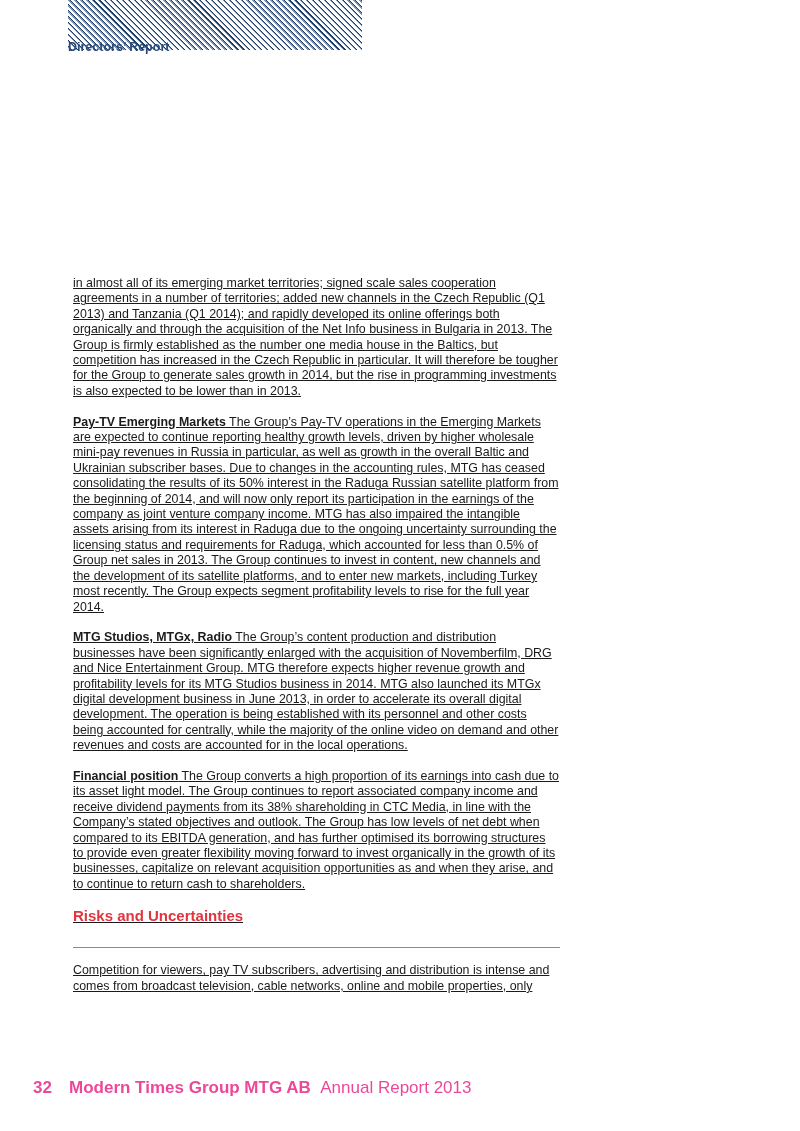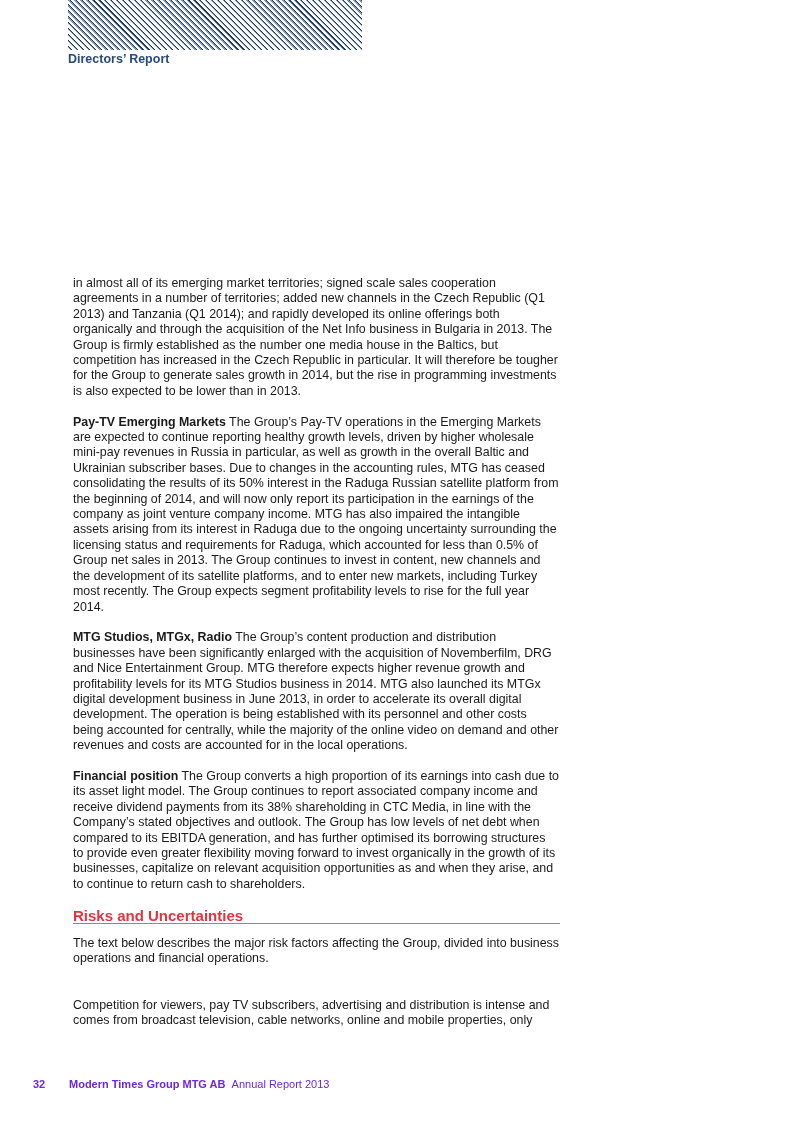--- a/index.html
+++ b/index.html
@@ -29,58 +29,59 @@
         #7f97b5 2.6px,
         #1e3a66 2.6px,
         #1e3a66 3.4px,
         #ffffff 3.4px,
         #ffffff 4.2px
       );
     }
     .section-label {
       position: absolute;
       left: 68px;
-      top: 52px;
+      top: 40px;
       font-size: 12.5px;
       font-weight: bold;
       color: #2a4a78;
     }
     .content {
       position: absolute;
       left: 73px;
       top: 276px;
       width: 486px;
       font-size: 12.4px;
       line-height: 15.4px;
       color: #1a1a1a;
+      text-decoration: underline;
     }
     .content p {
       margin: 0 0 15.4px 0;
     }
     .content p b {
       font-weight: bold;
     }
     .risks-heading {
       margin: 4px 0 0 0;
       font-size: 15px;
       font-weight: bold;
       color: #e0343f;
-      padding-bottom: 0;
+      padding-bottom: 24px;
       border-bottom: 1.5px solid #8a8a8a;
       margin-right: -1px;
     }
     .risks-intro {
       margin-top: 12px !important;
     }
     .footer {
       position: absolute;
       left: 33px;
       top: 1078px;
-      font-size: 11px;
-      color: #6d28d9;
+      font-size: 17px;
+      color: #ec4899;
       white-space: nowrap;
     }
     .footer .page-num {
       font-weight: bold;
       display: inline-block;
       width: 36px;
     }
     .footer .company {
       font-weight: bold;
     }
@@ -100,21 +101,20 @@
   </p>
   <p>
     <b>MTG Studios, MTGx, Radio</b><span> The Group’s content production and distribution businesses have been significantly enlarged with the acquisition of Novemberfilm, DRG and Nice Entertainment Group. MTG therefore expects higher revenue growth and profitability levels for its MTG Studios business in 2014. MTG also launched its MTGx digital development business in June 2013, in order to accelerate its overall digital development. The operation is being established with its personnel and other costs being accounted for centrally, while the majority of the online video on demand and other revenues and costs are accounted for in the local operations.</span>
   </p>
   <p>
     <b>Financial position</b><span> The Group converts a high proportion of its earnings into cash due to its asset light model. The Group continues to report associated company income and receive dividend payments from its 38% shareholding in CTC Media, in line with the Company’s stated objectives and outlook. The Group has low levels of net debt when compared to its EBITDA generation, and has further optimised its borrowing structures to provide even greater flexibility moving forward to invest organically in the growth of its businesses, capitalize on relevant acquisition opportunities as and when they arise, and to continue to return cash to shareholders.</span>
   </p>
 
   <h2 class="risks-heading">Risks and Uncertainties</h2>
 
-  <p class="risks-intro">The text below describes the major risk factors affecting the Group, divided into business operations and financial operations.</p>
 
   <p>
     <br>
     <span>Competition for viewers, pay TV subscribers, advertising and distribution is intense and comes from broadcast television, cable networks, online and mobile properties, only</span>
   </p>
 </div>
 
 <div class="footer">
   <span class="page-num">32</span><span class="company">Modern Times Group MTG AB</span>&nbsp;&nbsp;<span>Annual Report 2013</span>
 </div>

